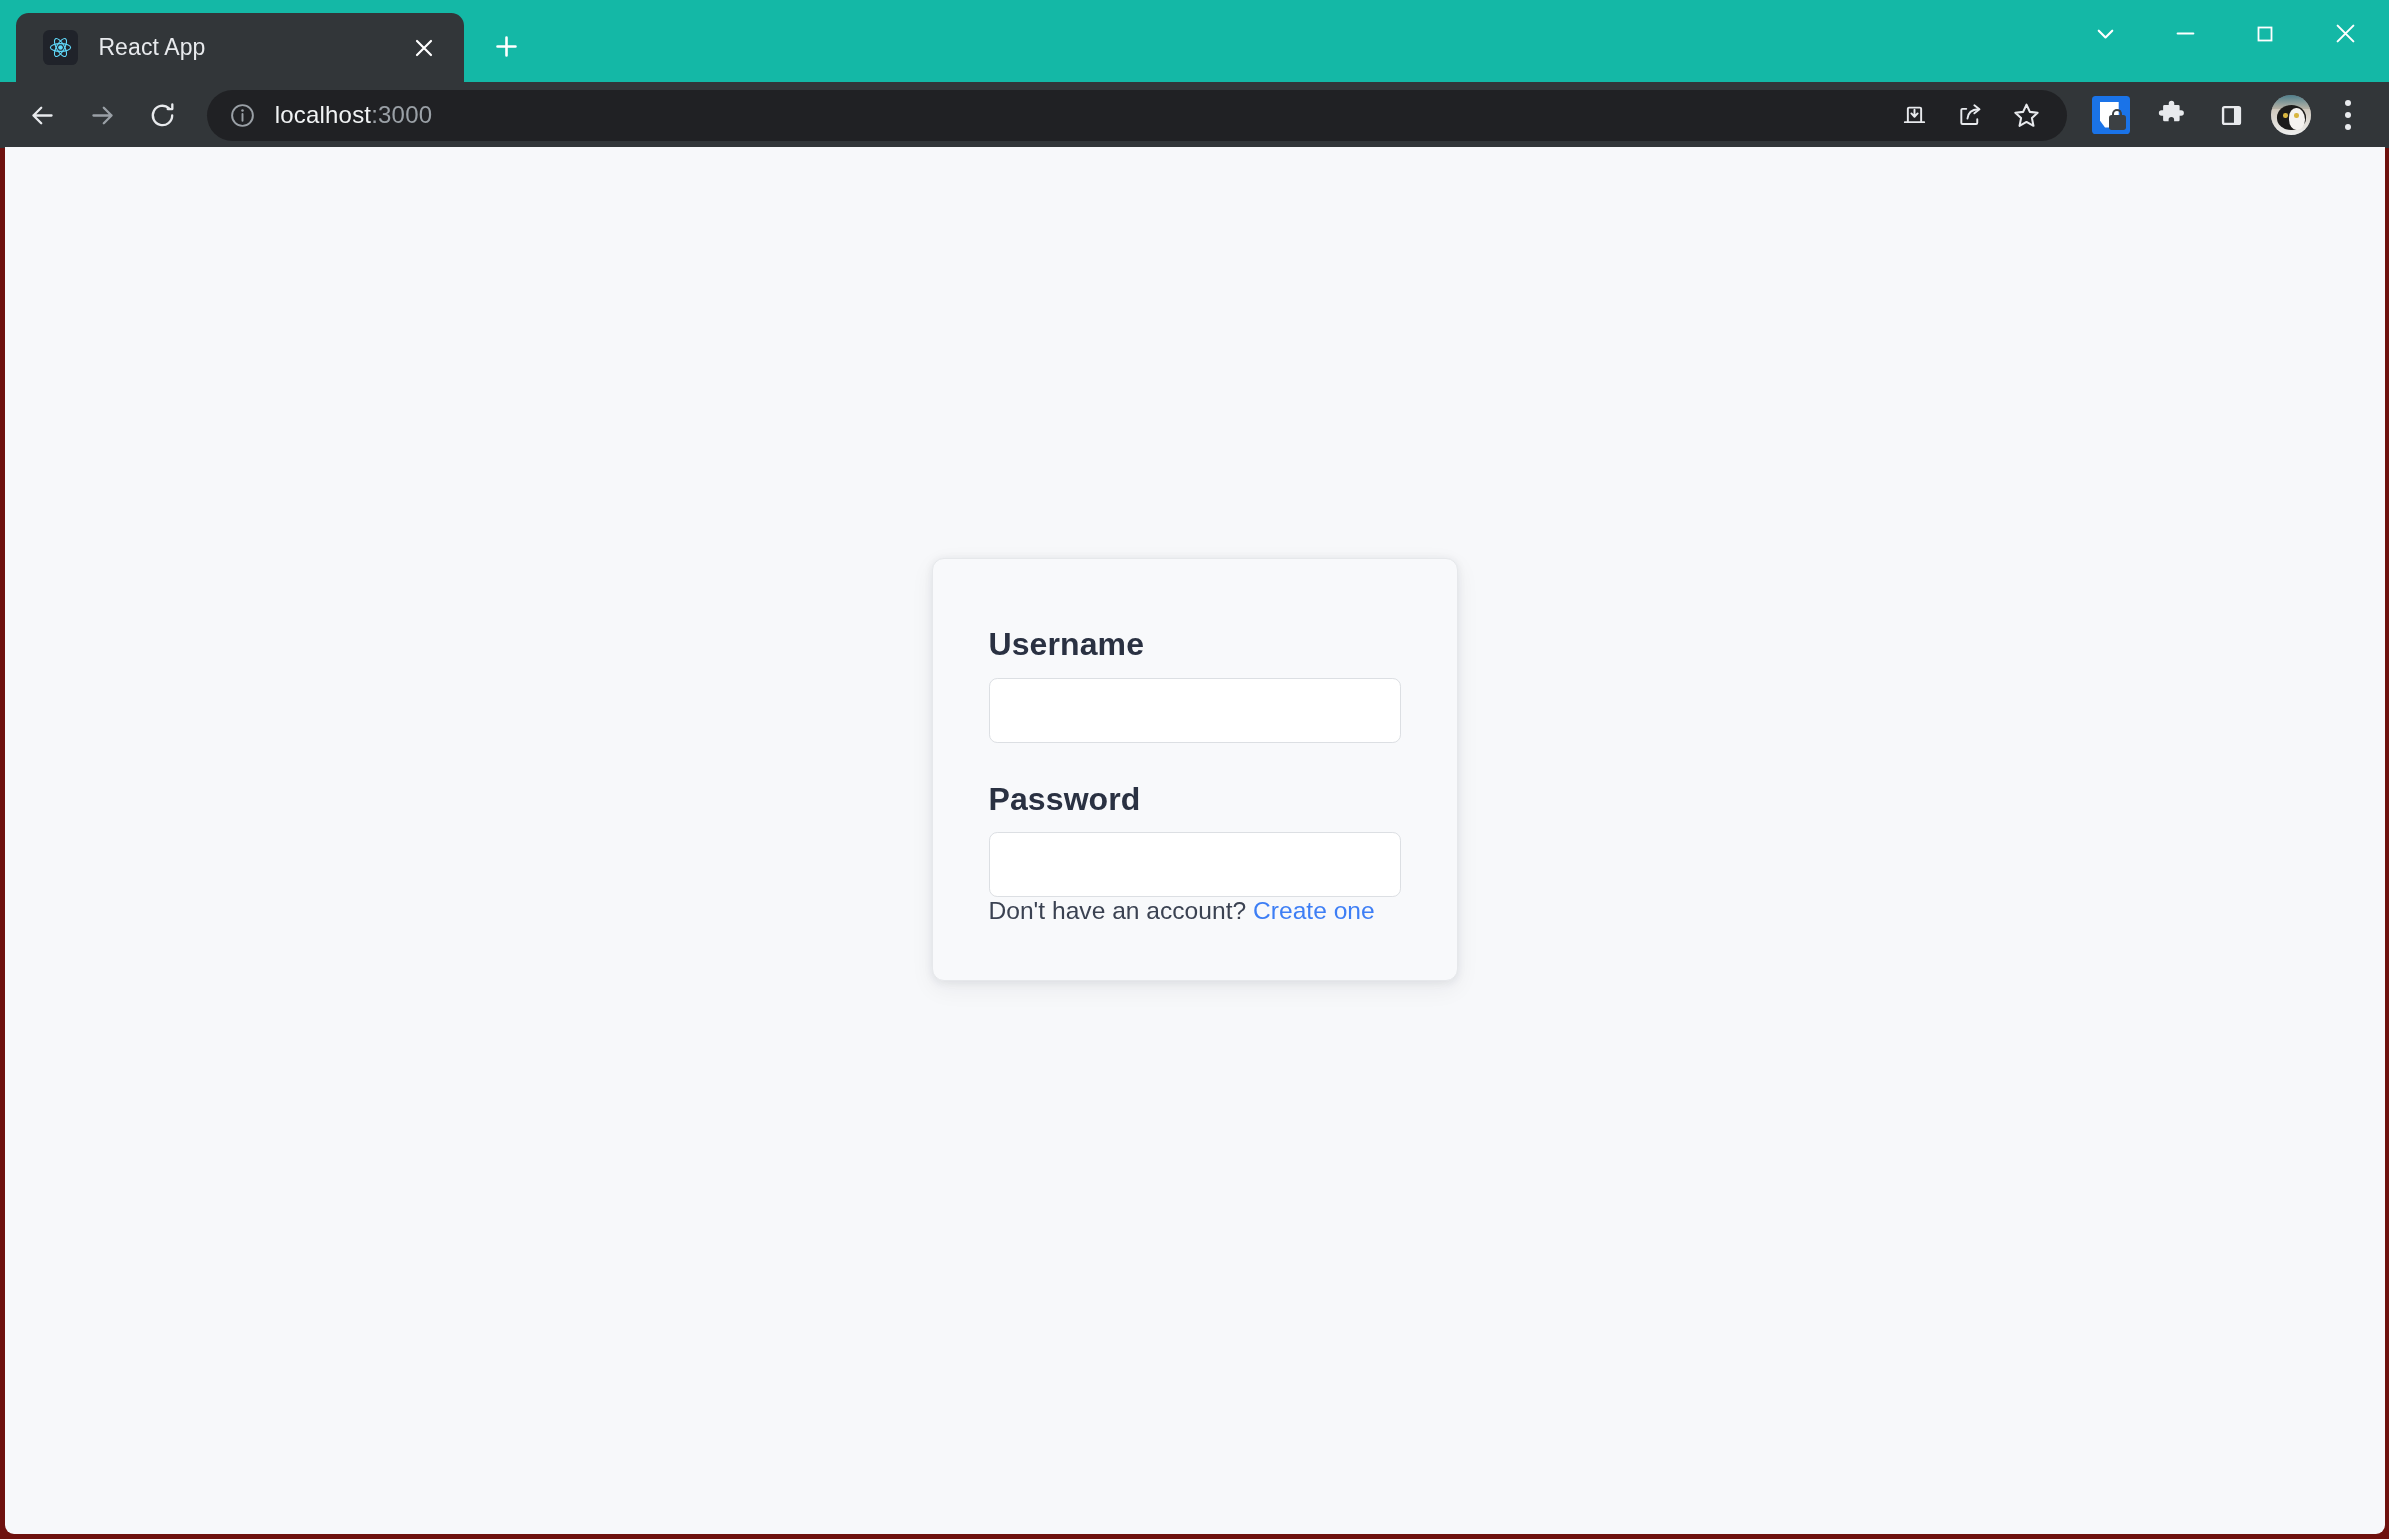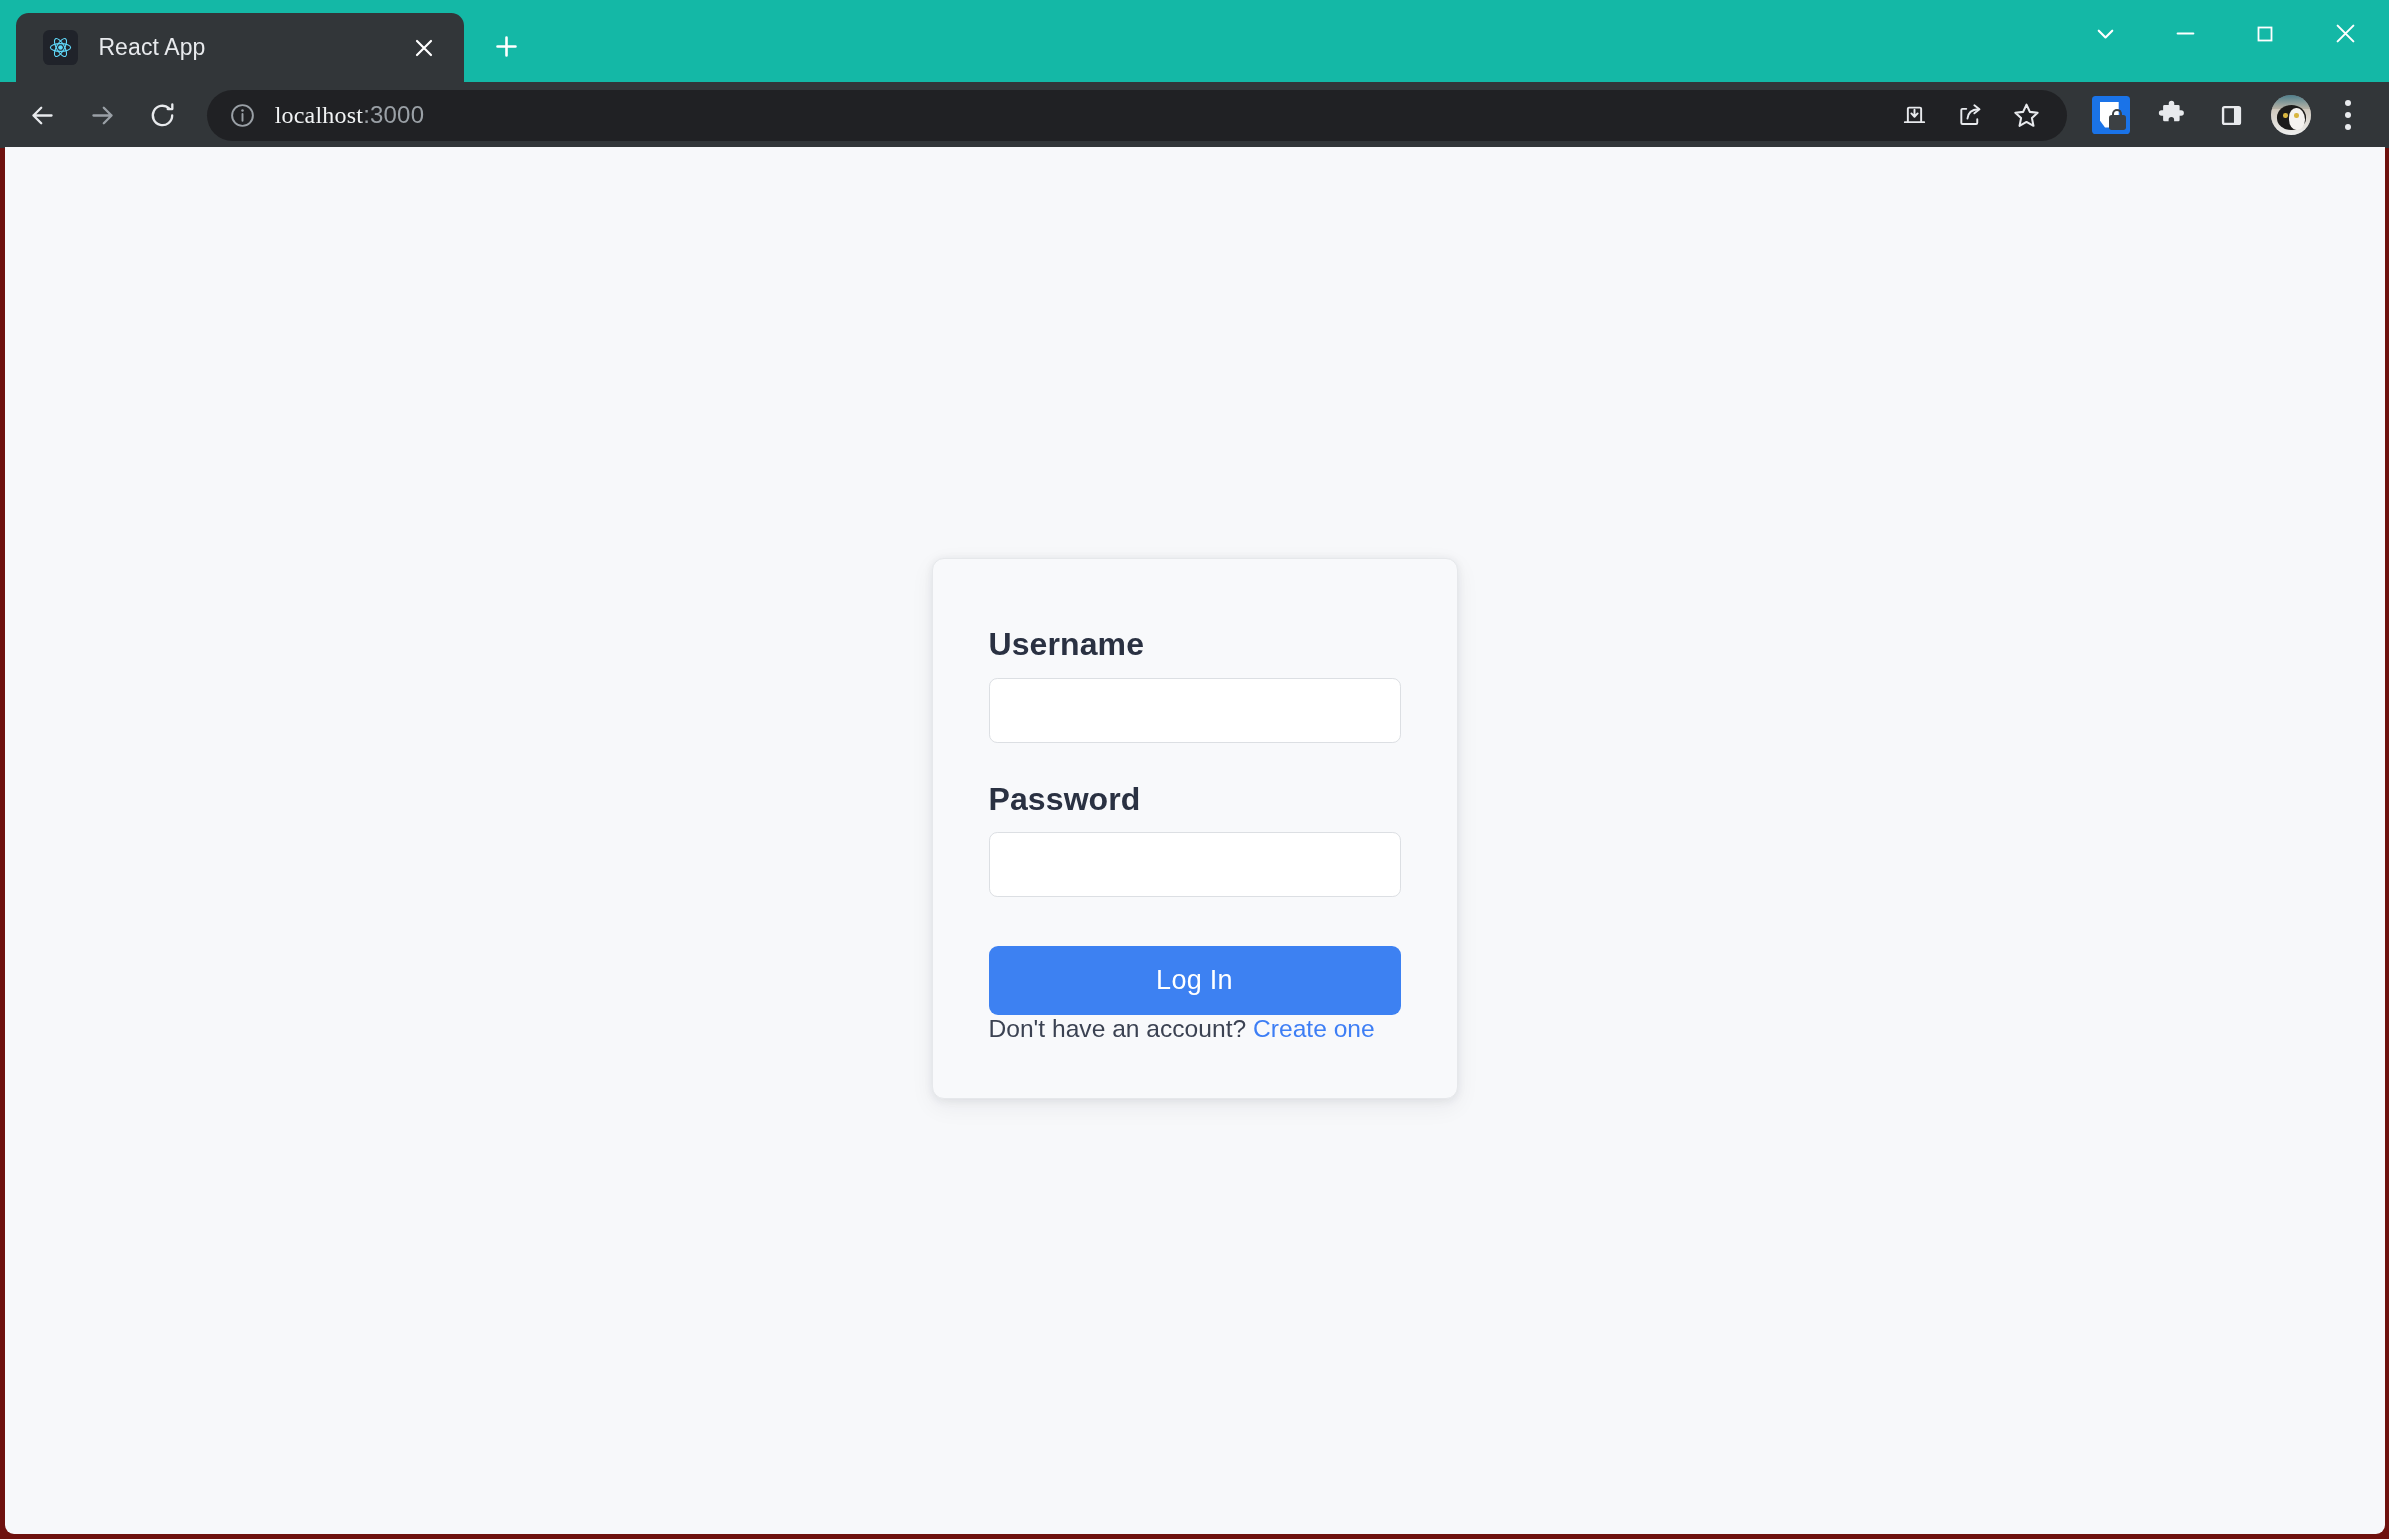--- a/index.html
+++ b/index.html
@@ -147,21 +147,21 @@
   }
 
   .urltext {
     margin-left: 16.4px;
     font-size: 24px;
     color: #9aa0a6;
     white-space: nowrap;
     overflow: hidden;
     letter-spacing: 0.2px;
   }
-  .urltext .host { color: #f1f3f4; font-family: Liberation Serif, serif; }
+  .urltext .host { color: #f1f3f4; }
 
   .omni-actions {
     display: flex;
     align-items: center;
     margin-left: auto;
     flex: 0 0 auto;
   }
   .omni-actions .navbtn { width: 56px; height: 56px; }
 
   .toolbar-right {
@@ -498,21 +498,20 @@
       <div class="login-card">
 
         <div class="field-label">Username</div>
         <input class="text-input" type="text" placeholder="" style="">
 
         <div class="gap-28"></div>
 
         <div class="field-label">Password</div>
         <input class="text-input" type="password" placeholder="" style="">
 
-        <button class="login-btn">Log In</button>
 
         <div class="signup-row"><span>Don't have an account?</span> <a class="signup-link">Create one</a></div>
 
       </div>
     </div>
   </div>
 
 </div>
 
 

